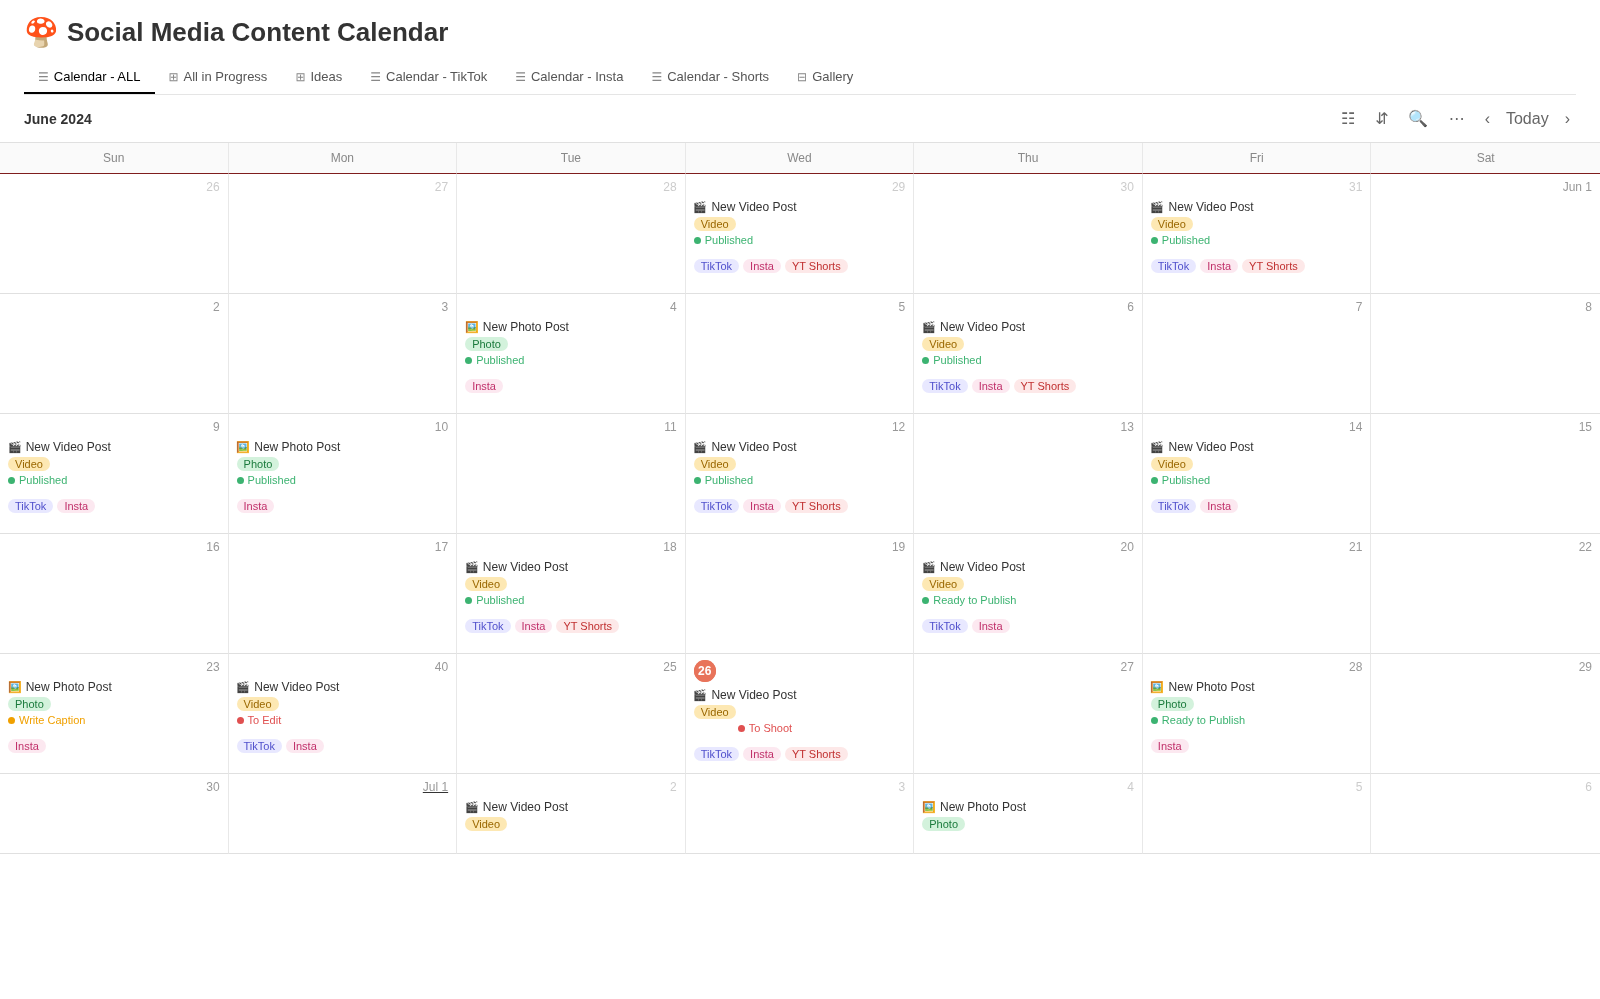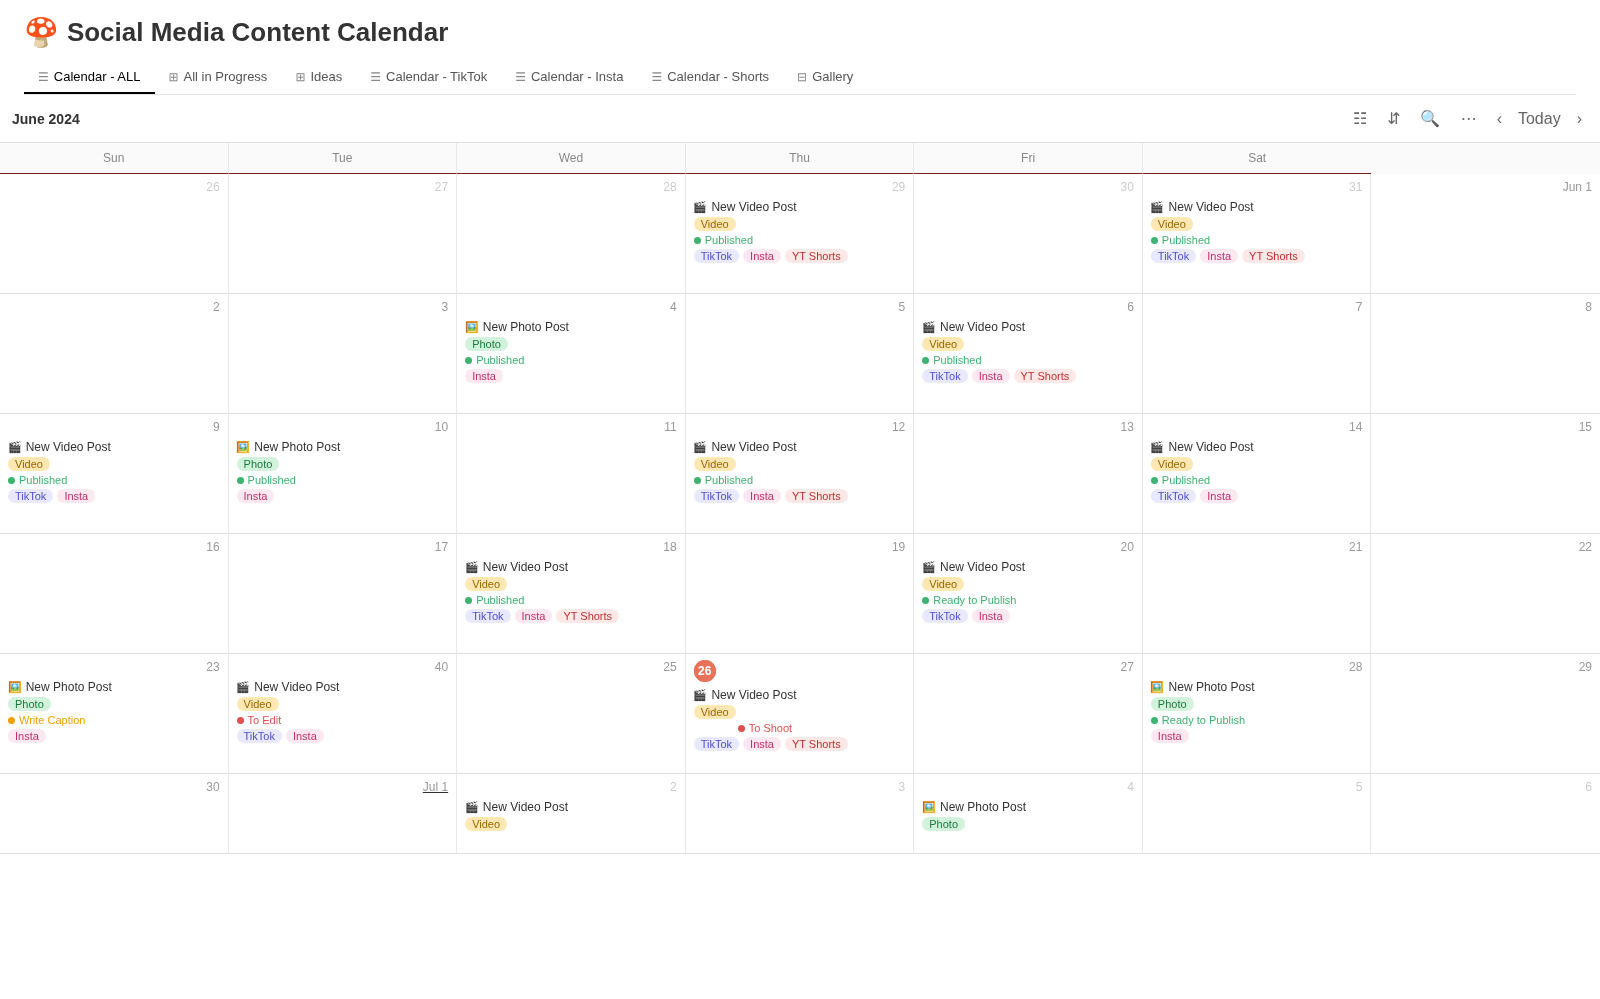--- a/index.html
+++ b/index.html
@@ -7,21 +7,21 @@
     
     .app-header { padding: 16px 24px 0; }
     .app-title { display: flex; align-items: center; gap: 8px; font-size: 26px; font-weight: 700; margin-bottom: 12px; }
     .app-title .emoji { font-size: 28px; }
     
     .tabs { display: flex; align-items: center; border-bottom: 1px solid #e5e5e5; padding: 0; gap: 0; position: relative; }
     .tab { display: flex; align-items: center; gap: 5px; padding: 8px 14px; font-size: 13px; color: #555; cursor: pointer; border-bottom: 2px solid transparent; white-space: nowrap; }
     .tab.active { color: #000; border-bottom: 2px solid #000; font-weight: 500; }
     .tab-icon { font-size: 12px; color: #888; }
     
-    .toolbar { display: flex; align-items: center; justify-content: space-between; padding: 10px 12px; }
+    .toolbar { display: flex; align-items: center; justify-content: space-between; padding: 10px 24px; }
     .toolbar-left { font-size: 14px; font-weight: 600; color: #333; }
     .toolbar-right { display: flex; align-items: center; gap: 8px; }
     .toolbar-right button { background: none; border: none; cursor: pointer; padding: 4px 6px; color: #666; font-size: 16px; border-radius: 4px; }
     .nav-today { display: flex; align-items: center; gap: 4px; }
     .today-btn { background: none; border: 1px solid #ddd; border-radius: 4px; padding: 4px 12px; cursor: pointer; font-size: 13px; color: #333; }
     .nav-arrow { background: none; border: none; cursor: pointer; font-size: 16px; color: #666; padding: 2px 6px; }
     
     .calendar-grid { width: 100%; border-top: 1px solid #e0e0e0; }
     .calendar-header { display: grid; grid-template-columns: repeat(7, 1fr); background: #fafafa; }
     .cal-header-cell { text-align: center; padding: 8px 0; font-size: 12px; color: #888; font-weight: 500; border-right: 1px solid #e8e8e8; border-bottom: 1px solid #7f1d1d; }
@@ -52,21 +52,21 @@
     .status-dot.write-caption { background: #f0a000; }
     .status-dot.to-edit { background: #e05050; }
     .status-dot.to-shoot { background: #e05050; }
     
     .status.published { color: #3cb371; }
     .status.ready { color: #3cb371; }
     .status.write-caption { color: #f0a000; }
     .status.to-edit { color: #e05050; }
     .status.to-shoot { color: #e05050; padding-left: 44px; }
     
-    .tags-row { display: flex; flex-wrap: wrap; gap: 2px; margin-top: 2px; }
+    .tags-row { display: flex; flex-wrap: wrap; gap: 2px; margin-top: 12px; }
   </style>
 </head>
 <body>
 
 <div class="app-header">
   <div class="app-title">
     <span class="emoji">🍄</span>
     <span>Social Media Content Calendar</span>
   </div>
   <div class="tabs">
@@ -114,20 +114,21 @@
       <button class="today-btn">Today</button>
       <span class="nav-arrow">›</span>
     </div>
   </div>
 </div>
 
 <div class="calendar-grid">
   <div class="calendar-header">
 
   <div class="cal-header-cell">Sun</div>
+      <div class="cal-header-cell">Mon</div>
       <div class="cal-header-cell">Tue</div>
       <div class="cal-header-cell">Wed</div>
       <div class="cal-header-cell">Thu</div>
       <div class="cal-header-cell">Fri</div>
       <div class="cal-header-cell">Sat</div>
     </div>
   <div class="calendar-body">
 
   <div class="cal-cell other-month">
         <div class="cell-date">26</div>

